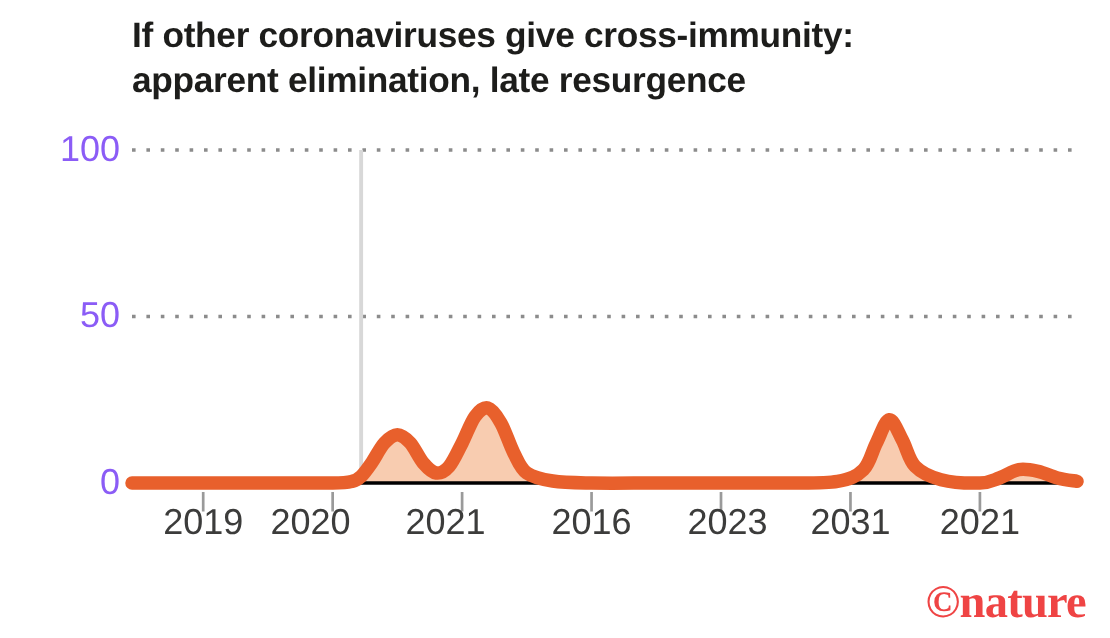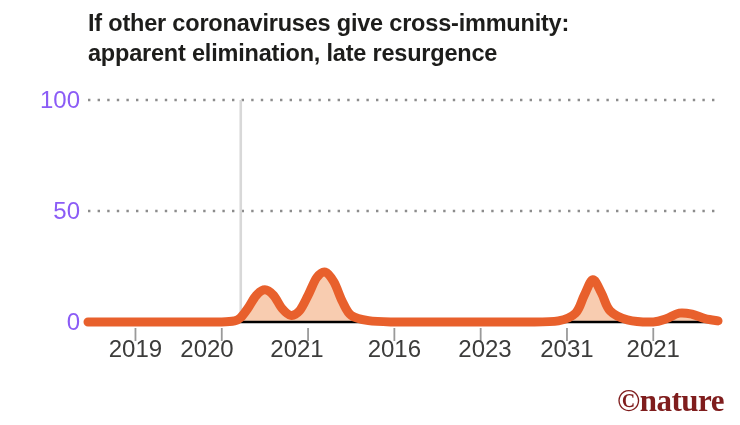--- a/index.html
+++ b/index.html
@@ -65,21 +65,21 @@
     top: 337px;
   }
 
   #nature-logo {
     position: absolute;
     right: 16px;
     top: 385px;
     font-family: "Liberation Serif", serif;
     font-size: 31px;
     font-weight: bold;
-    color: #7f1d1d;
+    color: #ef4444;
     letter-spacing: -0.5px;
     line-height: 1;
   }
 </style>
 </head>
 <body>
 
 <div id="figure">
 
   <div id="chart-title">If other coronaviruses give cross-immunity:

